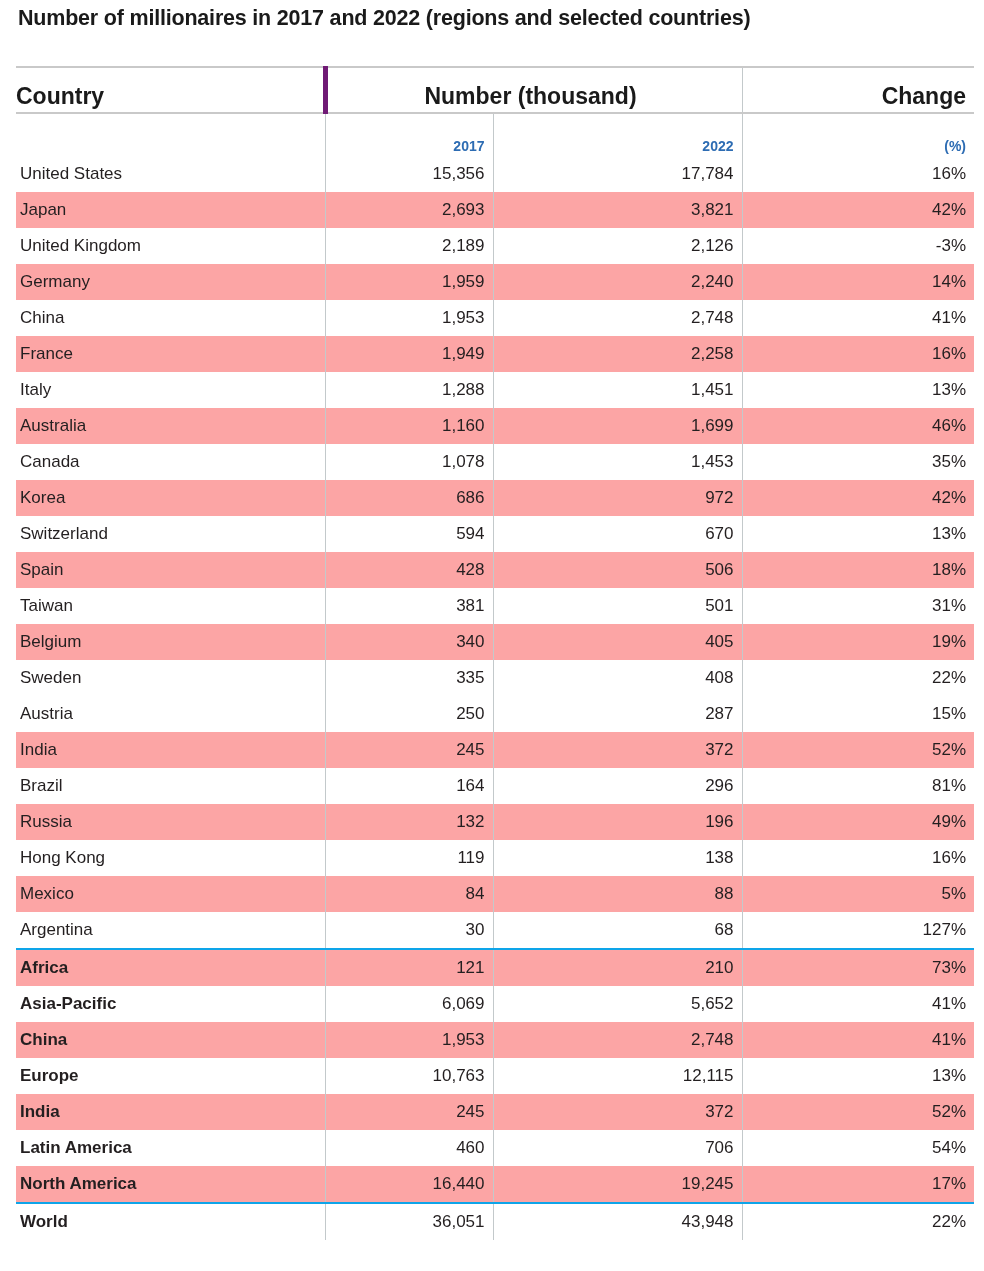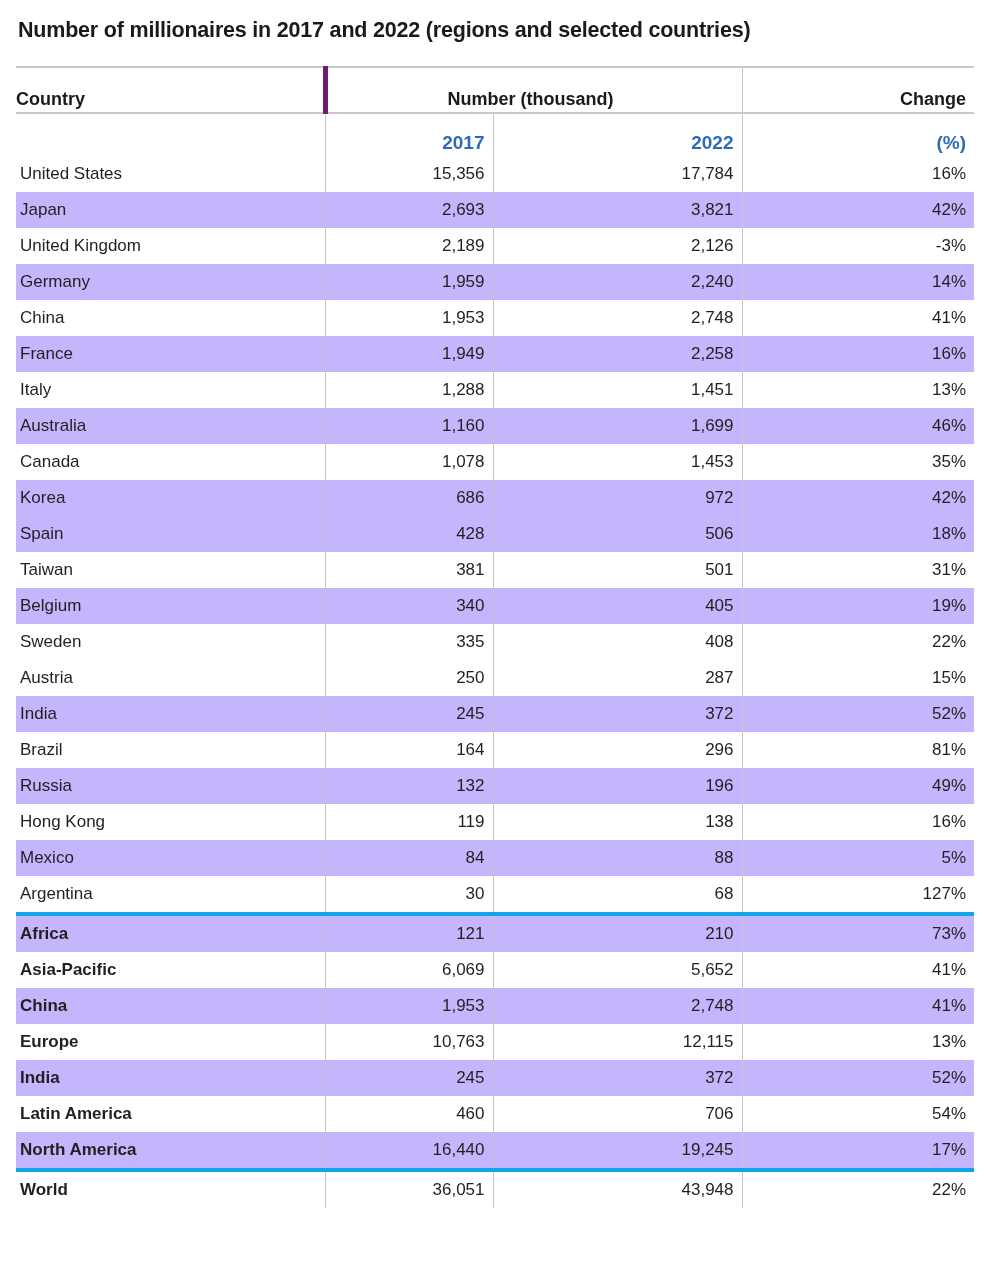--- a/index.html
+++ b/index.html
@@ -18,21 +18,21 @@
     position: relative;
     width: 984px;
     height: 1271px;
     box-sizing: border-box;
   }
 
   
   .title {
     position: absolute;
     left: 18px;
-    top: 18px;
+    top: 6px;
     font-size: 21.5px;
     font-weight: bold;
     letter-spacing: -0.2px;
     color: #1a1a1a;
     white-space: nowrap;
   }
 
   
   .table-wrap {
     position: absolute;
@@ -48,21 +48,21 @@
   }
   table.data col.c-country { width: 309px; }
   table.data col.c-2017    { width: 168px; }
   table.data col.c-2022    { width: 249px; }
   table.data col.c-change  { width: 232px; }
 
   
   tr.head-main > th {
     height: 42px;
     padding: 0 8px 2px 0;
-    font-size: 18px;
+    font-size: 23px;
     font-weight: bold;
     color: #1a1a1a;
     border-top: 2px solid #c9c9c9;
     border-bottom: 2px solid #c9c9c9;
     vertical-align: bottom;
     background: #ffffff;
   }
   th.h-country {
     text-align: left;
     padding-left: 4px;
@@ -75,21 +75,21 @@
     text-align: right;
     padding-right: 8px;
     border-left: 1px solid #c3c9cb;
     margin-left: 40px;
   }
 
   
   tr.head-sub > th {
     height: 40px;
     padding: 0 8px 2px 0;
-    font-size: 19px;
+    font-size: 14px;
     font-weight: bold;
     color: #2d6cb3;
     text-align: right;
     vertical-align: bottom;
     background: #ffffff;
   }
   tr.head-sub > th.s-country { border: 0; }
   tr.head-sub > th.s-2017,
   tr.head-sub > th.s-2022,
   tr.head-sub > th.s-change { border-left: 1px solid #c3c9cb; }
@@ -109,23 +109,23 @@
     padding-left: 4px;
     padding-right: 4px;
     margin-left: 16px;
   }
   tbody td.td-2017,
   tbody td.td-2022,
   tbody td.td-change {
     text-align: right;
     border-left: 1px solid #c3c9cb;
   }
-  tbody tr.stripe td { background: #c4b5fd; }
+  tbody tr.stripe td { background: #fca5a5; }
   tbody tr.group td.td-country { font-weight: bold; }
-  tbody tr.sep-top td { border-top: 4px solid #0ea5e9; }
+  tbody tr.sep-top td { border-top: 2px solid #0ea5e9; }
 </style>
 </head>
 <body>
 
 <div class="page">
 
   <div class="title">Number of millionaires in 2017 and 2022 (regions and selected countries)</div>
 
   <div class="table-wrap">
     <table class="data">
@@ -202,20 +202,26 @@
             <td class="td-2017">1,078</td>
             <td class="td-2022">1,453</td>
             <td class="td-change">35%</td>
           </tr>
           <tr class="stripe">
             <td class="td-country">Korea</td>
             <td class="td-2017">686</td>
             <td class="td-2022">972</td>
             <td class="td-change">42%</td>
           </tr>
+          <tr>
+            <td class="td-country">Switzerland</td>
+            <td class="td-2017">594</td>
+            <td class="td-2022">670</td>
+            <td class="td-change">13%</td>
+          </tr>
           <tr class="stripe">
             <td class="td-country">Spain</td>
             <td class="td-2017">428</td>
             <td class="td-2022">506</td>
             <td class="td-change">18%</td>
           </tr>
           <tr>
             <td class="td-country">Taiwan</td>
             <td class="td-2017">381</td>
             <td class="td-2022">501</td>

